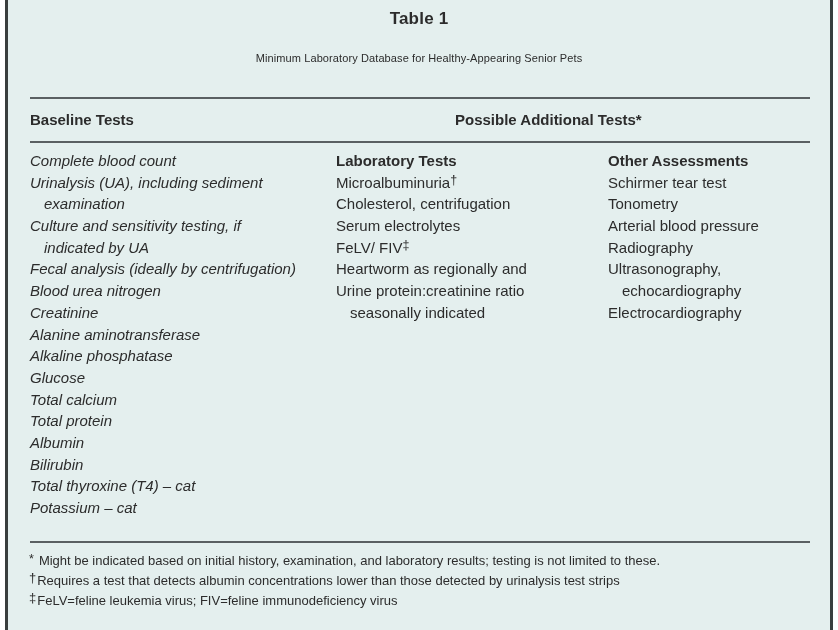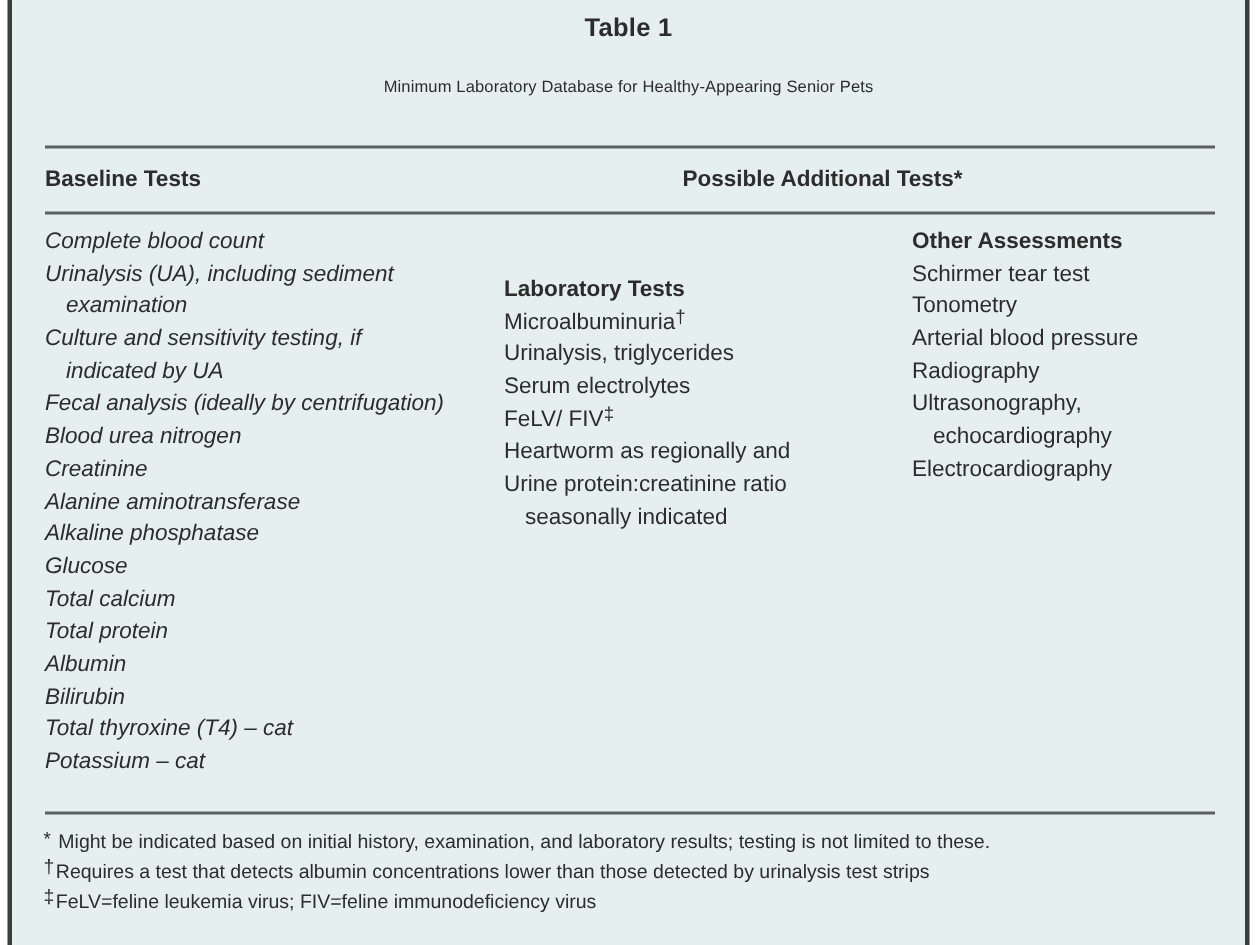--- a/index.html
+++ b/index.html
@@ -31,21 +31,21 @@
   }
   .rule{position:absolute;left:22px;right:20px;height:2px;background:var(--rule);}
   .rule-top{top:97px;}
   .rule-head{top:141px;}
   .rule-foot{top:541px;}
   .colhead{position:absolute;top:111px;font-size:15px;font-weight:bold;}
   .head-baseline{left:22px;}
   .head-additional{left:447px;}
   .col{position:absolute;top:150px;font-size:15px;line-height:21.7px;white-space:nowrap;}
   .col1{left:22px;font-style:italic;}
-  .col2{left:328px;margin-top:32px;}
+  .col2{left:328px;}
   .col3{left:600px;}
   .line{height:21.7px;}
   .line.indent{padding-left:14px;}
   .line.subhead{font-weight:bold;}
   .dg{font-size:12.5px;position:relative;top:-4px;}
   .fns{position:absolute;left:21px;top:551px;font-size:13px;line-height:20px;white-space:nowrap;}
   .fn{height:20px;}
   .mk{font-size:13px;position:relative;top:-3px;margin-right:1px;display:inline-block;}
   .mk.star{margin-right:5px;font-size:12.5px;top:-2px;}
 </style>
@@ -80,21 +80,21 @@
     <div class="line">Total protein</div>
     <div class="line">Albumin</div>
     <div class="line">Bilirubin</div>
     <div class="line">Total thyroxine (T4) – cat</div>
     <div class="line">Potassium – cat</div>
   </div>
 
   <div class="col col2">
     <div class="line subhead">Laboratory Tests</div>
     <div class="line"><span>Microalbuminuria</span><span class="dg">†</span></div>
-    <div class="line">Urinalysis, triglycerides</div>
+    <div class="line">Cholesterol, centrifugation</div>
     <div class="line">Serum electrolytes</div>
     <div class="line"><span>FeLV/ FIV</span><span class="dg">‡</span></div>
     <div class="line">Heartworm as regionally and</div>
     <div class="line">Urine protein:creatinine ratio</div>
     <div class="line indent">seasonally indicated</div>
   </div>
 
   <div class="col col3">
     <div class="line subhead">Other Assessments</div>
     <div class="line">Schirmer tear test</div>

